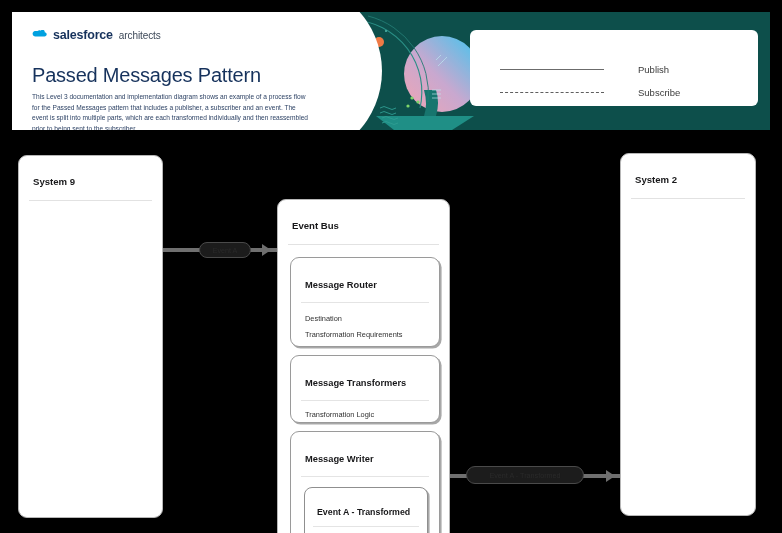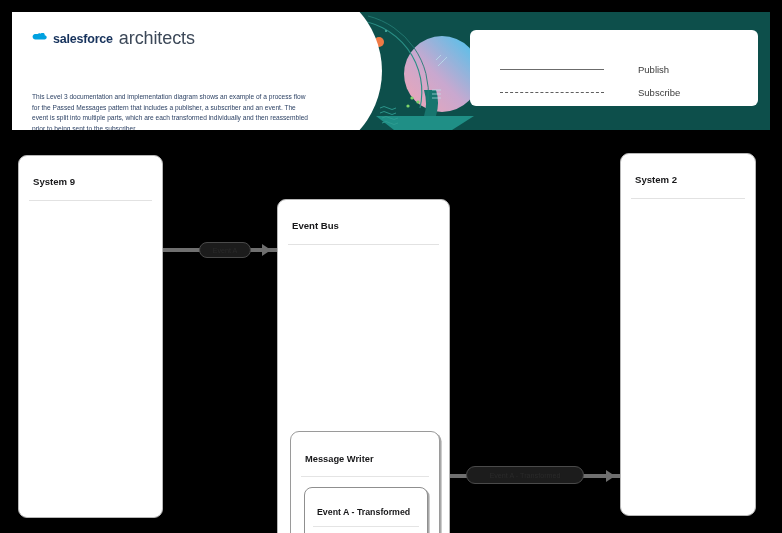--- a/index.html
+++ b/index.html
@@ -50,21 +50,21 @@
     left: 20px; top: 16px;
     display: flex; align-items: center; gap: 6px;
     z-index: 6;
   }
   .cloud-icon { display: block; }
   .brand-sf {
     font-size: 12.5px; font-weight: bold; color: #16325c;
     letter-spacing: -0.2px;
   }
   .brand-arch {
-    font-size: 18px; font-weight: normal; color: #3c4858;
+    font-size: 10px; font-weight: normal; color: #3c4858;
     letter-spacing: -0.1px;
   }
 
   .doc-title {
     position: absolute;
     left: 20px; top: 52px;
     font-size: 20px; font-weight: normal;
     color: #16325c;
     letter-spacing: -0.2px;
     z-index: 6;
@@ -247,20 +247,21 @@
     <div id="header-title-card"></div>
 
     <div class="brand-row">
       <svg class="cloud-icon" width="15" height="11" viewBox="0 0 15 11">
         <path d="M5.6 1.1c.9-.9 2.2-1.1 3.2-.4.6-1 1.9-1.3 2.9-.7.8.5 1.2 1.4 1 2.3 1.2.1 2.1 1.1 2 2.3-.1 1.1-1 1.9-2.1 1.9H3.4C1.9 6.5.6 5.3.6 3.8c0-1.4 1-2.5 2.4-2.7.7-.1 1.8 0 2.6 0z" fill="#00a1e0"></path>
       </svg>
       <span class="brand-sf">salesforce</span>
       <span class="brand-arch">architects</span>
     </div>
 
+    <div class="doc-title">Passed Messages Pattern</div>
     <div class="doc-desc">This Level 3 documentation and implementation diagram shows an example of a process flow for the Passed Messages pattern that includes a publisher, a subscriber and an event. The event is split into multiple parts, which are each transformed individually and then reassembled prior to being sent to the subscriber.</div>
 
     <div id="legend">
       <div class="legend-rows">
         <div class="legend-row">
           <span class="legend-line-wrap">
             <span class="legend-line-solid"></span>
           </span>
           <span class="legend-label">Publish</span>
         </div>
@@ -276,21 +277,32 @@
 
   <div class="sysbox" id="system1">
     <div class="sys-title">System 9</div>
     <div class="sys-divider"></div>
   </div>
 
   <div class="sysbox" id="eventbus">
     <div class="sys-title">Event Bus</div>
     <div class="sys-divider"></div>
 
-
+    <div class="card" id="card-router">
+      <div class="card-title">Message Router</div>
+      <div class="card-divider"></div>
+      <div class="card-line" style="top:56px">Destination</div>
+      <div class="card-line" style="top:72px">Transformation Requirements</div>
+    </div>
+
+    <div class="card" id="card-transformers">
+      <div class="card-title">Message Transformers</div>
+      <div class="card-divider"></div>
+      <div class="card-line" style="top:54px">Transformation Logic</div>
+    </div>
 
     <div class="card" id="card-writer">
       <div class="card-title">Message Writer</div>
       <div class="card-divider"></div>
       <div class="card" id="card-eventa">
         <div class="card-title">Event A - Transformed</div>
         <div class="card-divider"></div>
       </div>
     </div>
   </div>

